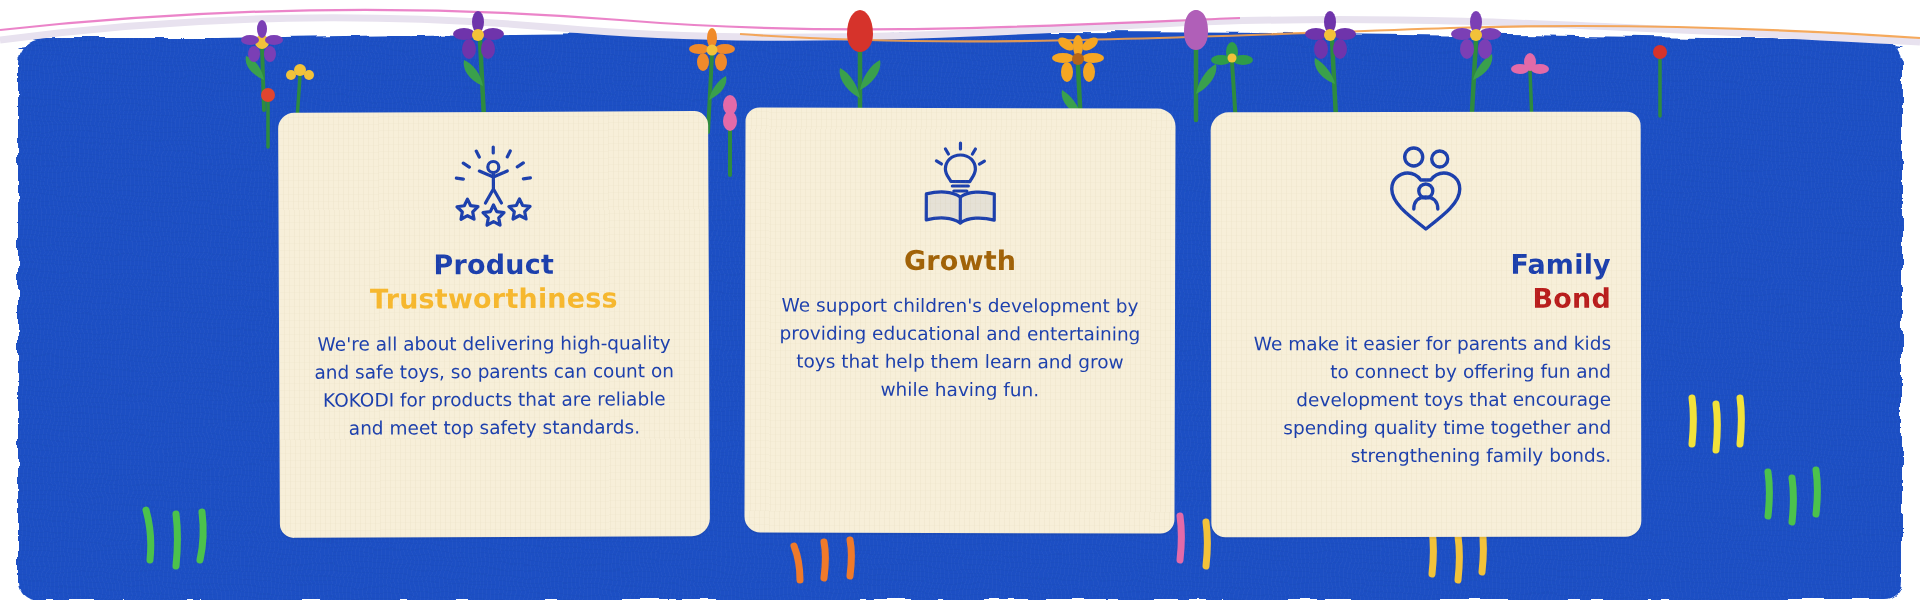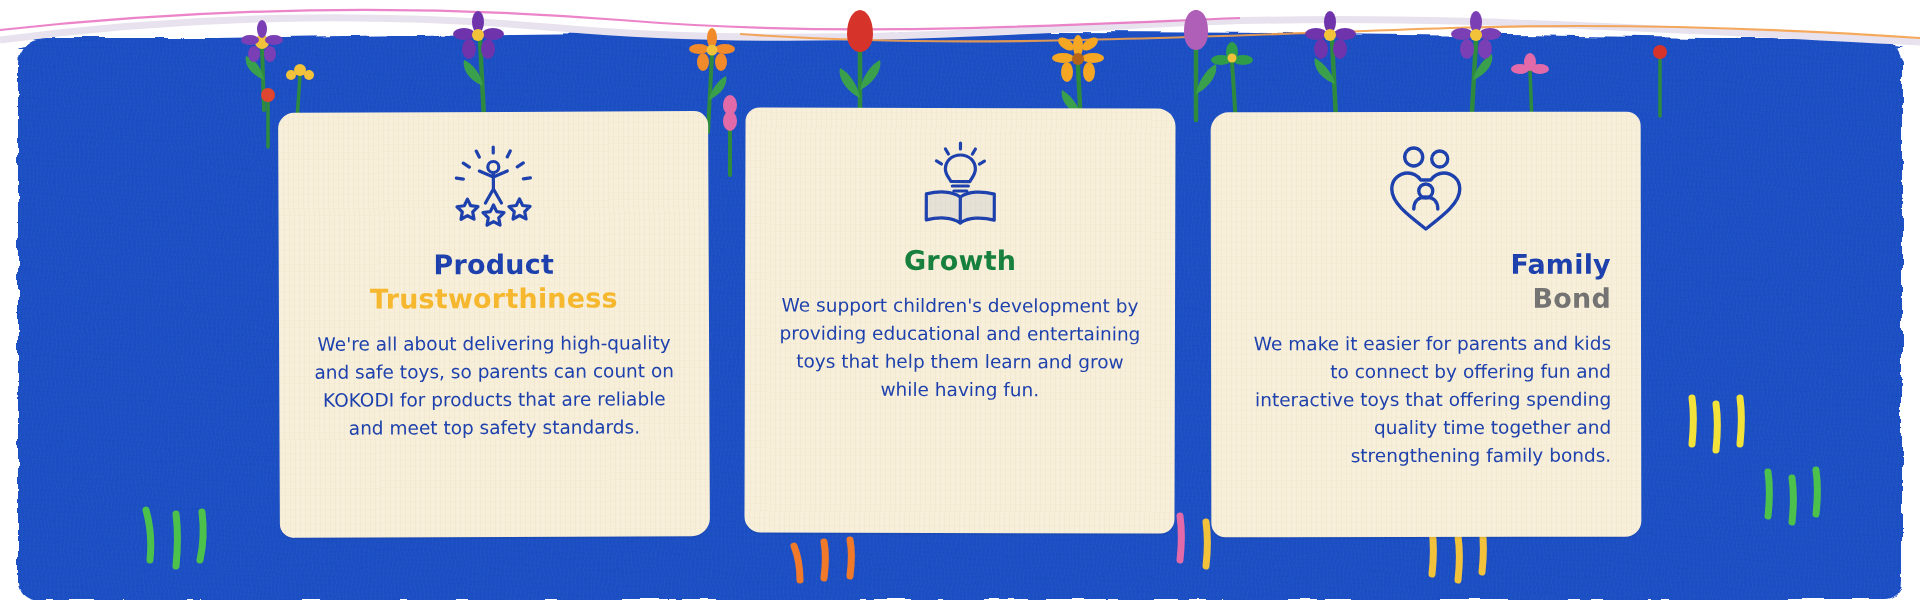--- a/index.html
+++ b/index.html
@@ -97,22 +97,22 @@
   .card-title {
     font-family: "DejaVu Sans", sans-serif;
     font-weight: bold;
     font-size: 27px;
     line-height: 1.25;
     color: #1b3fae;
     letter-spacing: .2px;
   }
   .card-title .accent { display: block; }
   .accent-yellow { color: #f7b82e; }
-  .accent-orange { color: #15803d; }
-  .accent-pink   { color: #737373; }
+  .accent-orange { color: #a16207; }
+  .accent-pink   { color: #b91c1c; }
 
   .card-body {
     margin-top: 14px;
     font-size: 18.5px;
     line-height: 1.52;
     color: #1b3fae;
     font-family: "DejaVu Sans", sans-serif;
   }
 </style>
 </head>
@@ -343,17 +343,17 @@
           <circle cx="62" cy="16" r="8"></circle>
           <path d="M48 86 C30 72 14 60 14 46 C14 36 22 30 30 30 c6 0 10 3 13 7 h10 c3-4 7-7 13-7 8 0 16 6 16 16 0 14-16 26-34 40z"></path>
           <circle cx="48" cy="48" r="7"></circle>
           <path d="M36 66 c0-8 5-12 12-12 s12 4 12 12"></path>
         </svg>
       </div>
       <div class="card-title">
         <span>Family</span>
         <span class="accent accent-pink">Bond</span>
       </div>
-      <p class="card-body">We make it easier for parents and kids to connect by offering fun and interactive toys that offering spending quality time together and strengthening family bonds.</p>
+      <p class="card-body">We make it easier for parents and kids to connect by offering fun and development toys that encourage spending quality time together and strengthening family bonds.</p>
     </div>
 
   </div>
 </div>
 
 </body></html>

